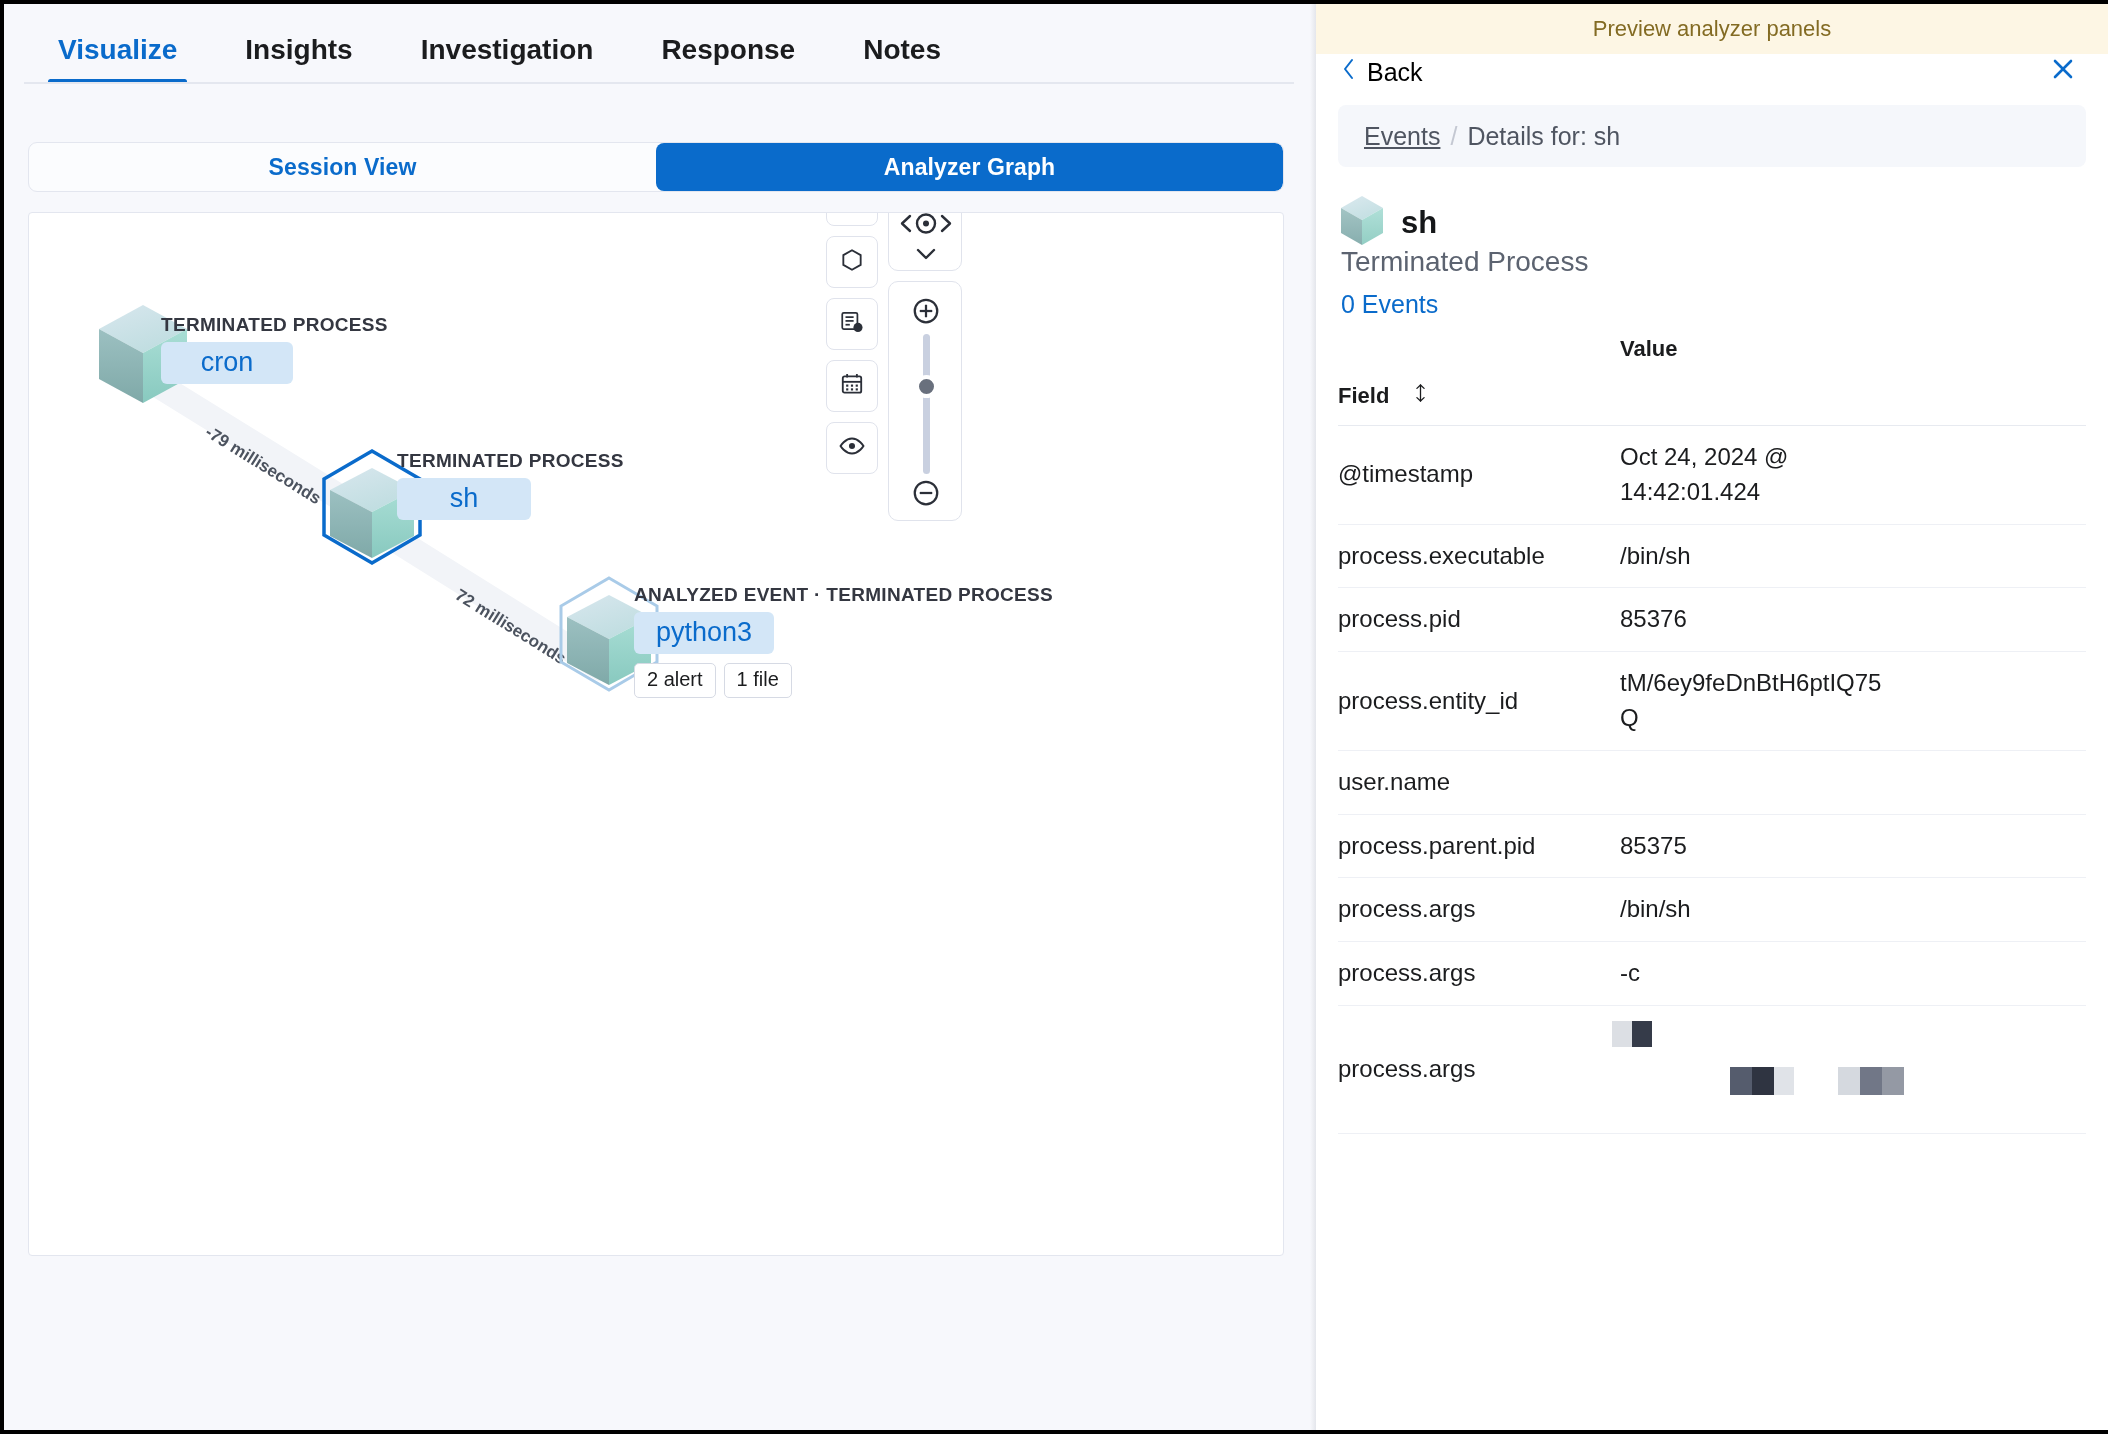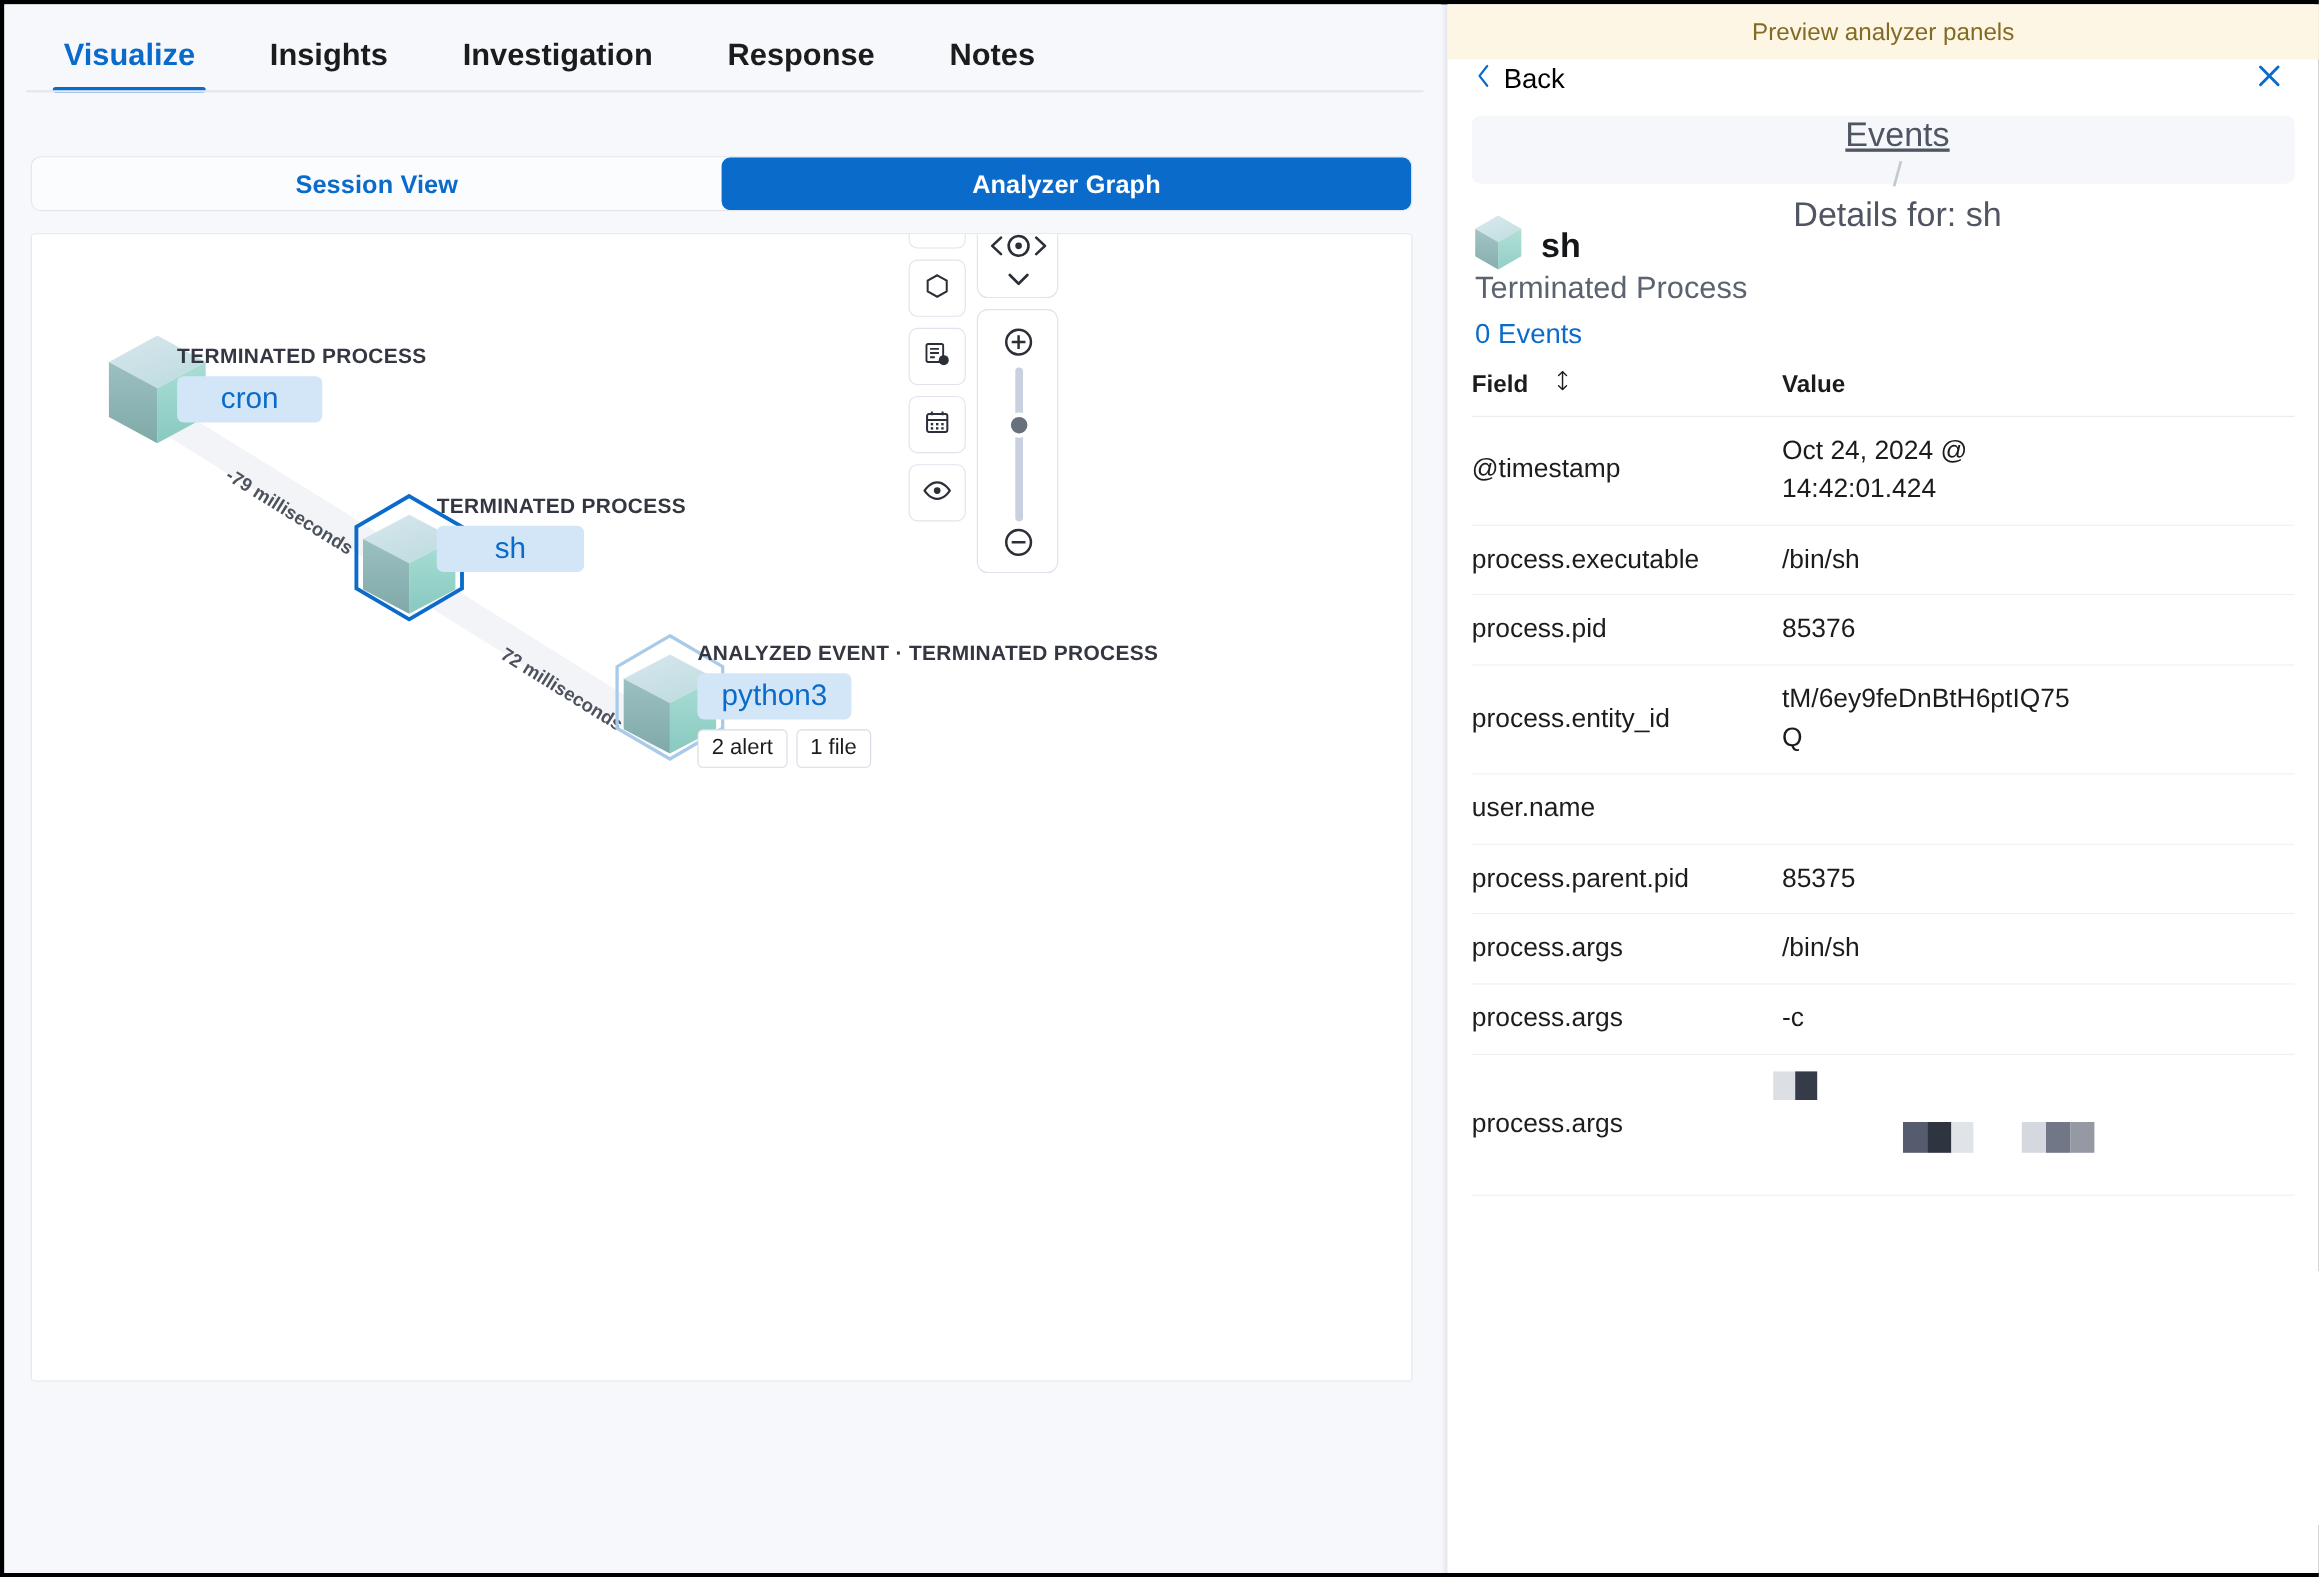--- a/index.html
+++ b/index.html
@@ -207,23 +207,22 @@
     cursor: pointer;
   }
 
   #breadcrumb {
     position: absolute; left: 22px; top: 101px;
     width: 748px; height: 62px;
     background: #f5f7fb;
     border-radius: 8px;
     display: flex; align-items: center;
     padding-left: 26px;
-    font-size: 31px;
+    font-size: 25px;
     color: #4f5561;
-    flex-direction: column;
   }
   #breadcrumb .crumb-link {
     color: #4f5561;
     text-decoration: underline;
     cursor: pointer;
   }
   #breadcrumb .crumb-sep { color: #c4c8d2; margin: 0 10px; }
 
   #entity-row {
     position: absolute; left: 25px; top: 192px;
@@ -240,21 +239,21 @@
   }
 
   
   #table { position: absolute; left: 22px; top: 332px; width: 748px; }
   .thead {
     display: flex;
     font-size: 22px; font-weight: bold; color: #1b1c1e;
     padding: 0 0 16px 0;
     border-bottom: 1px solid #e7eaf0;
   }
-  .th-field { width: 282px; display: flex; align-items: center; gap: 24px; cursor: pointer; }
+  .th-field { width: 282px; display: flex; align-items: center; gap: 24px; cursor: pointer; margin-top: 47px; }
   .th-value { flex: 1; }
   .trow {
     display: flex;
     border-bottom: 1px solid #eef0f5;
     min-height: 58px;
     align-items: center;
     padding: 14px 0;
   }
   .td-field {
     width: 282px;

